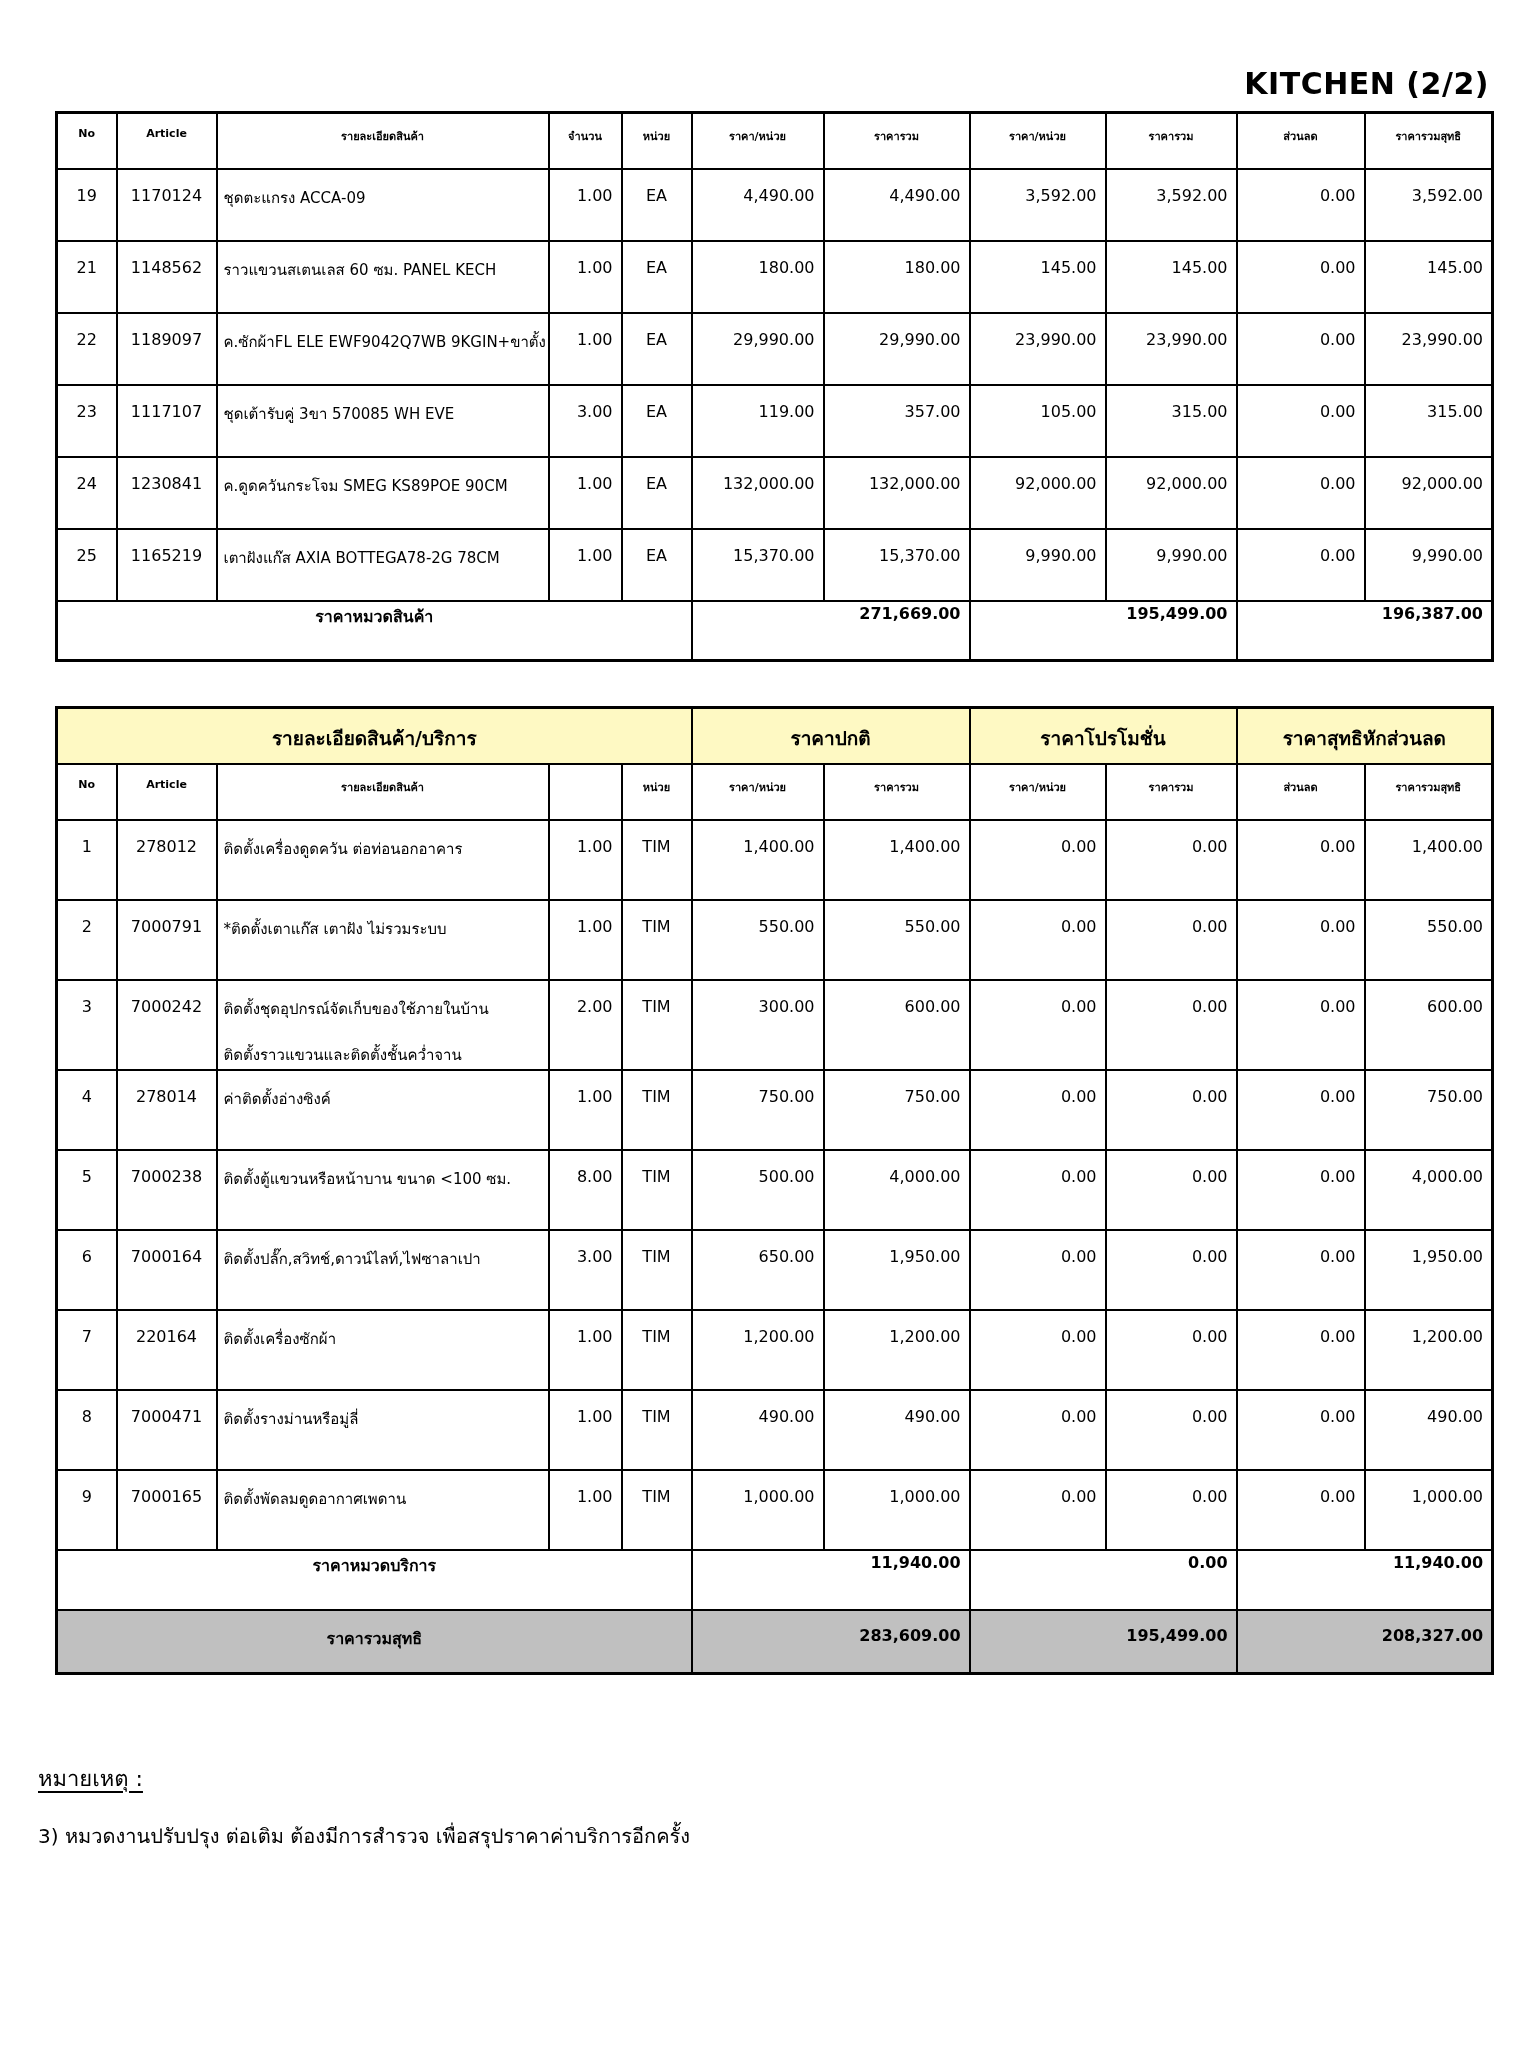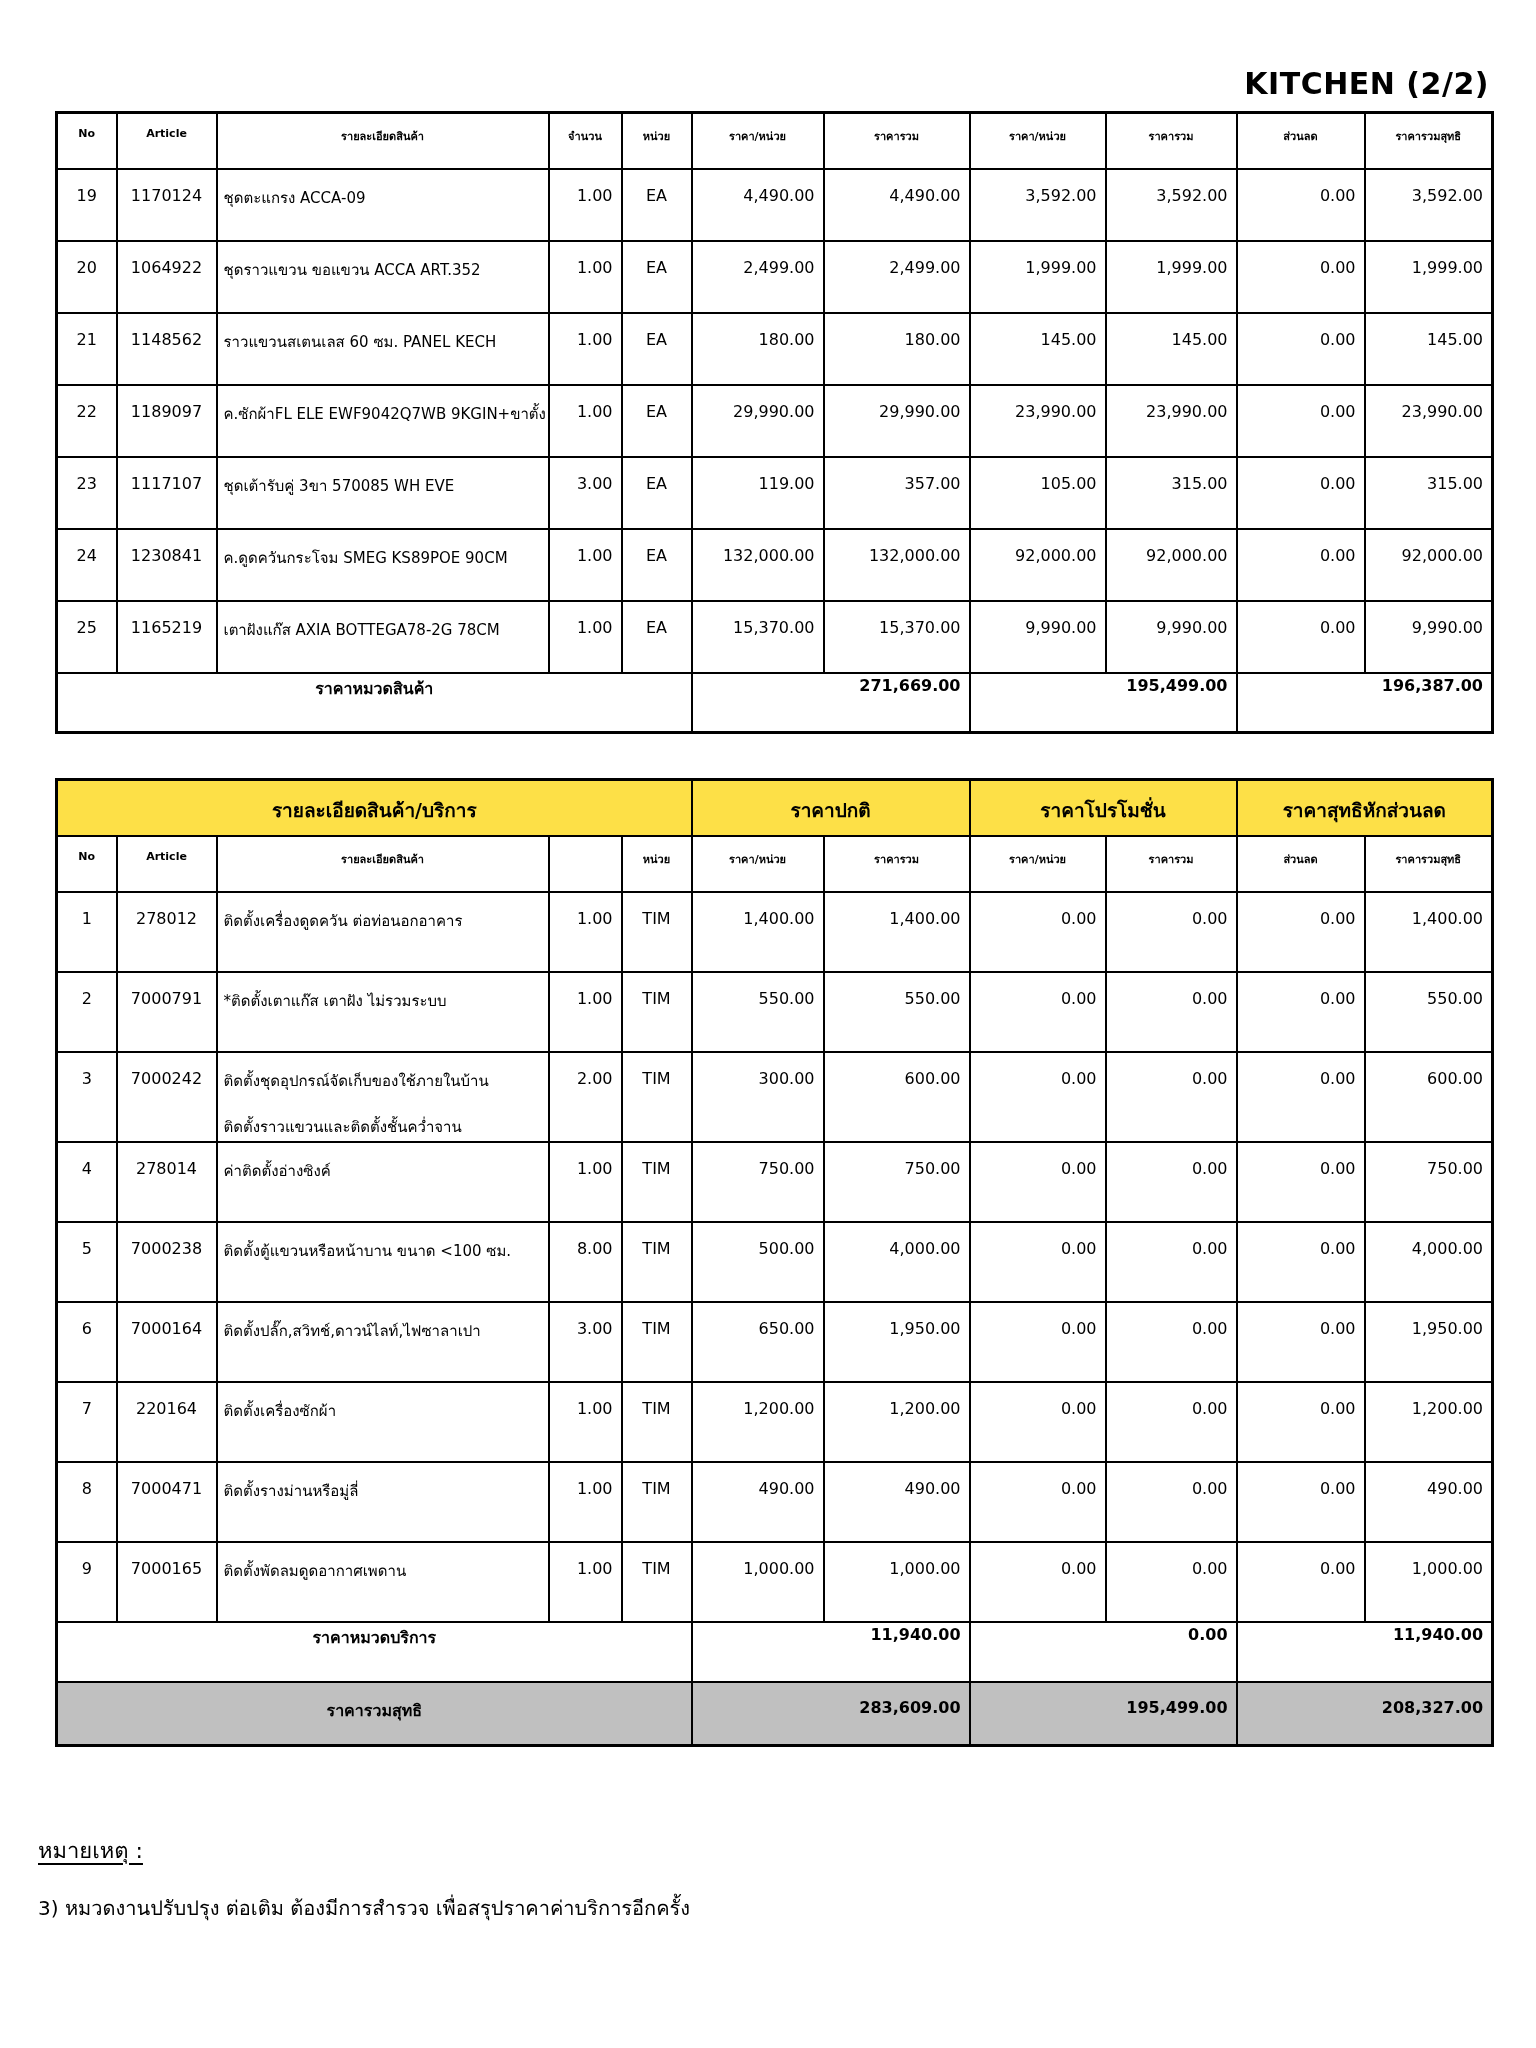--- a/index.html
+++ b/index.html
@@ -52,21 +52,21 @@
     text-align: left;
     padding-left: 6px;
     padding-right: 10px;
     font-size: 15px;
     white-space: nowrap;
   }
   .desc .line2 { margin-top: 22px; white-space: nowrap; }
 
   .svc-table { margin-top: 44px; }
   .group-hdr th {
-    background: #fde047;
+    background: #fef9c3;
     font-size: 19px;
     padding-top: 14px;
   }
   .svc-table .group-hdr { height: 56px; }
 
   tr.total-row { height: 60px; }
   tr.total-row td { font-weight: bold; padding-top: 2px; }
   tr.grand-row { height: 64px; }
   tr.grand-row td { background: #c0c0c0; font-weight: bold; padding-top: 15px; }
 
@@ -124,33 +124,20 @@
           <td class="r">1.00</td>
           <td class="c">EA</td>
           <td class="r">4,490.00</td>
           <td class="r">4,490.00</td>
           <td class="r">3,592.00</td>
           <td class="r">3,592.00</td>
           <td class="r">0.00</td>
           <td class="r">3,592.00</td>
         </tr>
 
-        <tr class="prow">
-          <td class="c">20</td>
-          <td class="c">1064922</td>
-          <td class="desc">ชุดราวแขวน ขอแขวน ACCA ART.352</td>
-          <td class="r">1.00</td>
-          <td class="c">EA</td>
-          <td class="r">2,499.00</td>
-          <td class="r">2,499.00</td>
-          <td class="r">1,999.00</td>
-          <td class="r">1,999.00</td>
-          <td class="r">0.00</td>
-          <td class="r">1,999.00</td>
-        </tr>
 
         <tr class="prow">
           <td class="c">21</td>
           <td class="c">1148562</td>
           <td class="desc">ราวแขวนสเตนเลส 60 ซม. PANEL KECH</td>
           <td class="r">1.00</td>
           <td class="c">EA</td>
           <td class="r">180.00</td>
           <td class="r">180.00</td>
           <td class="r">145.00</td>

